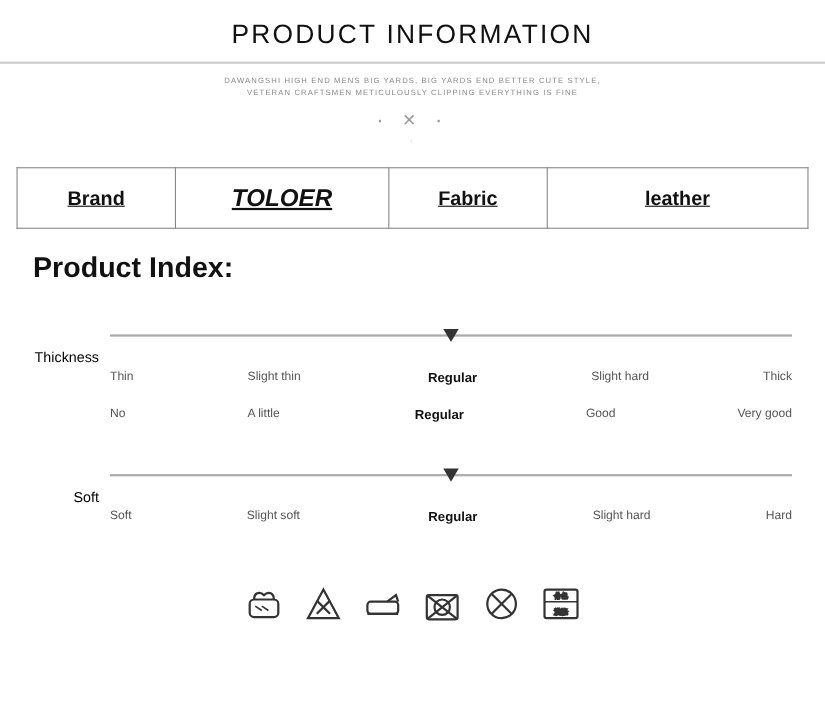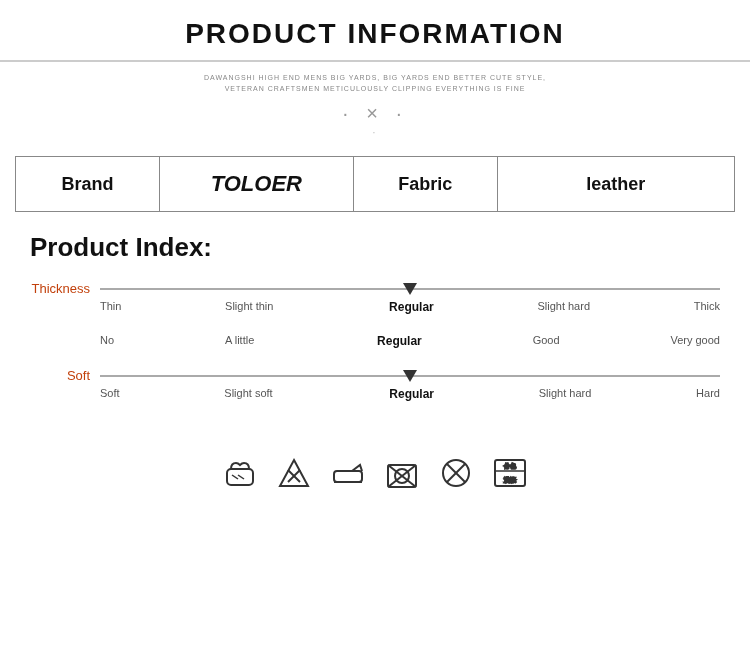--- a/index.html
+++ b/index.html
@@ -11,22 +11,22 @@
       color: #111;
     }
 
     
     .page-header {
       text-align: center;
       padding: 18px 10px 10px;
       border-bottom: 2px solid #ccc;
     }
     .page-title {
-      font-size: 28px;
-      font-weight: 700;
+      font-size: 24px;
+      font-weight: 400;
       letter-spacing: 2px;
     }
 
     
     .deco-area {
       text-align: center;
       padding: 10px 0 6px;
     }
     .deco-text {
       font-size: 7px;
@@ -34,20 +34,21 @@
       letter-spacing: 1px;
       line-height: 1.6;
     }
 
     
     .info-table {
       width: 96%;
       margin: 12px auto 0;
       border-collapse: collapse;
       border: 1.5px solid #888;
+      text-decoration: underline;
     }
     .info-table td {
       border: 1.5px solid #888;
       padding: 14px 10px;
       text-align: center;
       font-size: 18px;
       font-weight: 700;
     }
     .info-table td.brand-label {
       font-weight: 700;
@@ -76,25 +77,26 @@
     }
 
     
     .slider-row {
       display: flex;
       align-items: center;
       margin-bottom: 4px;
     }
     .slider-label {
       font-size: 13px;
-      color: #c2410c;
+      color: #000000;
       width: 70px;
       text-align: right;
       padding-right: 10px;
       flex-shrink: 0;
+      margin-top: 40px;
     }
     .slider-track-wrap {
       flex: 1;
       position: relative;
       height: 6px;
     }
     .slider-track {
       width: 100%;
       height: 2px;
       background: #aaa;

